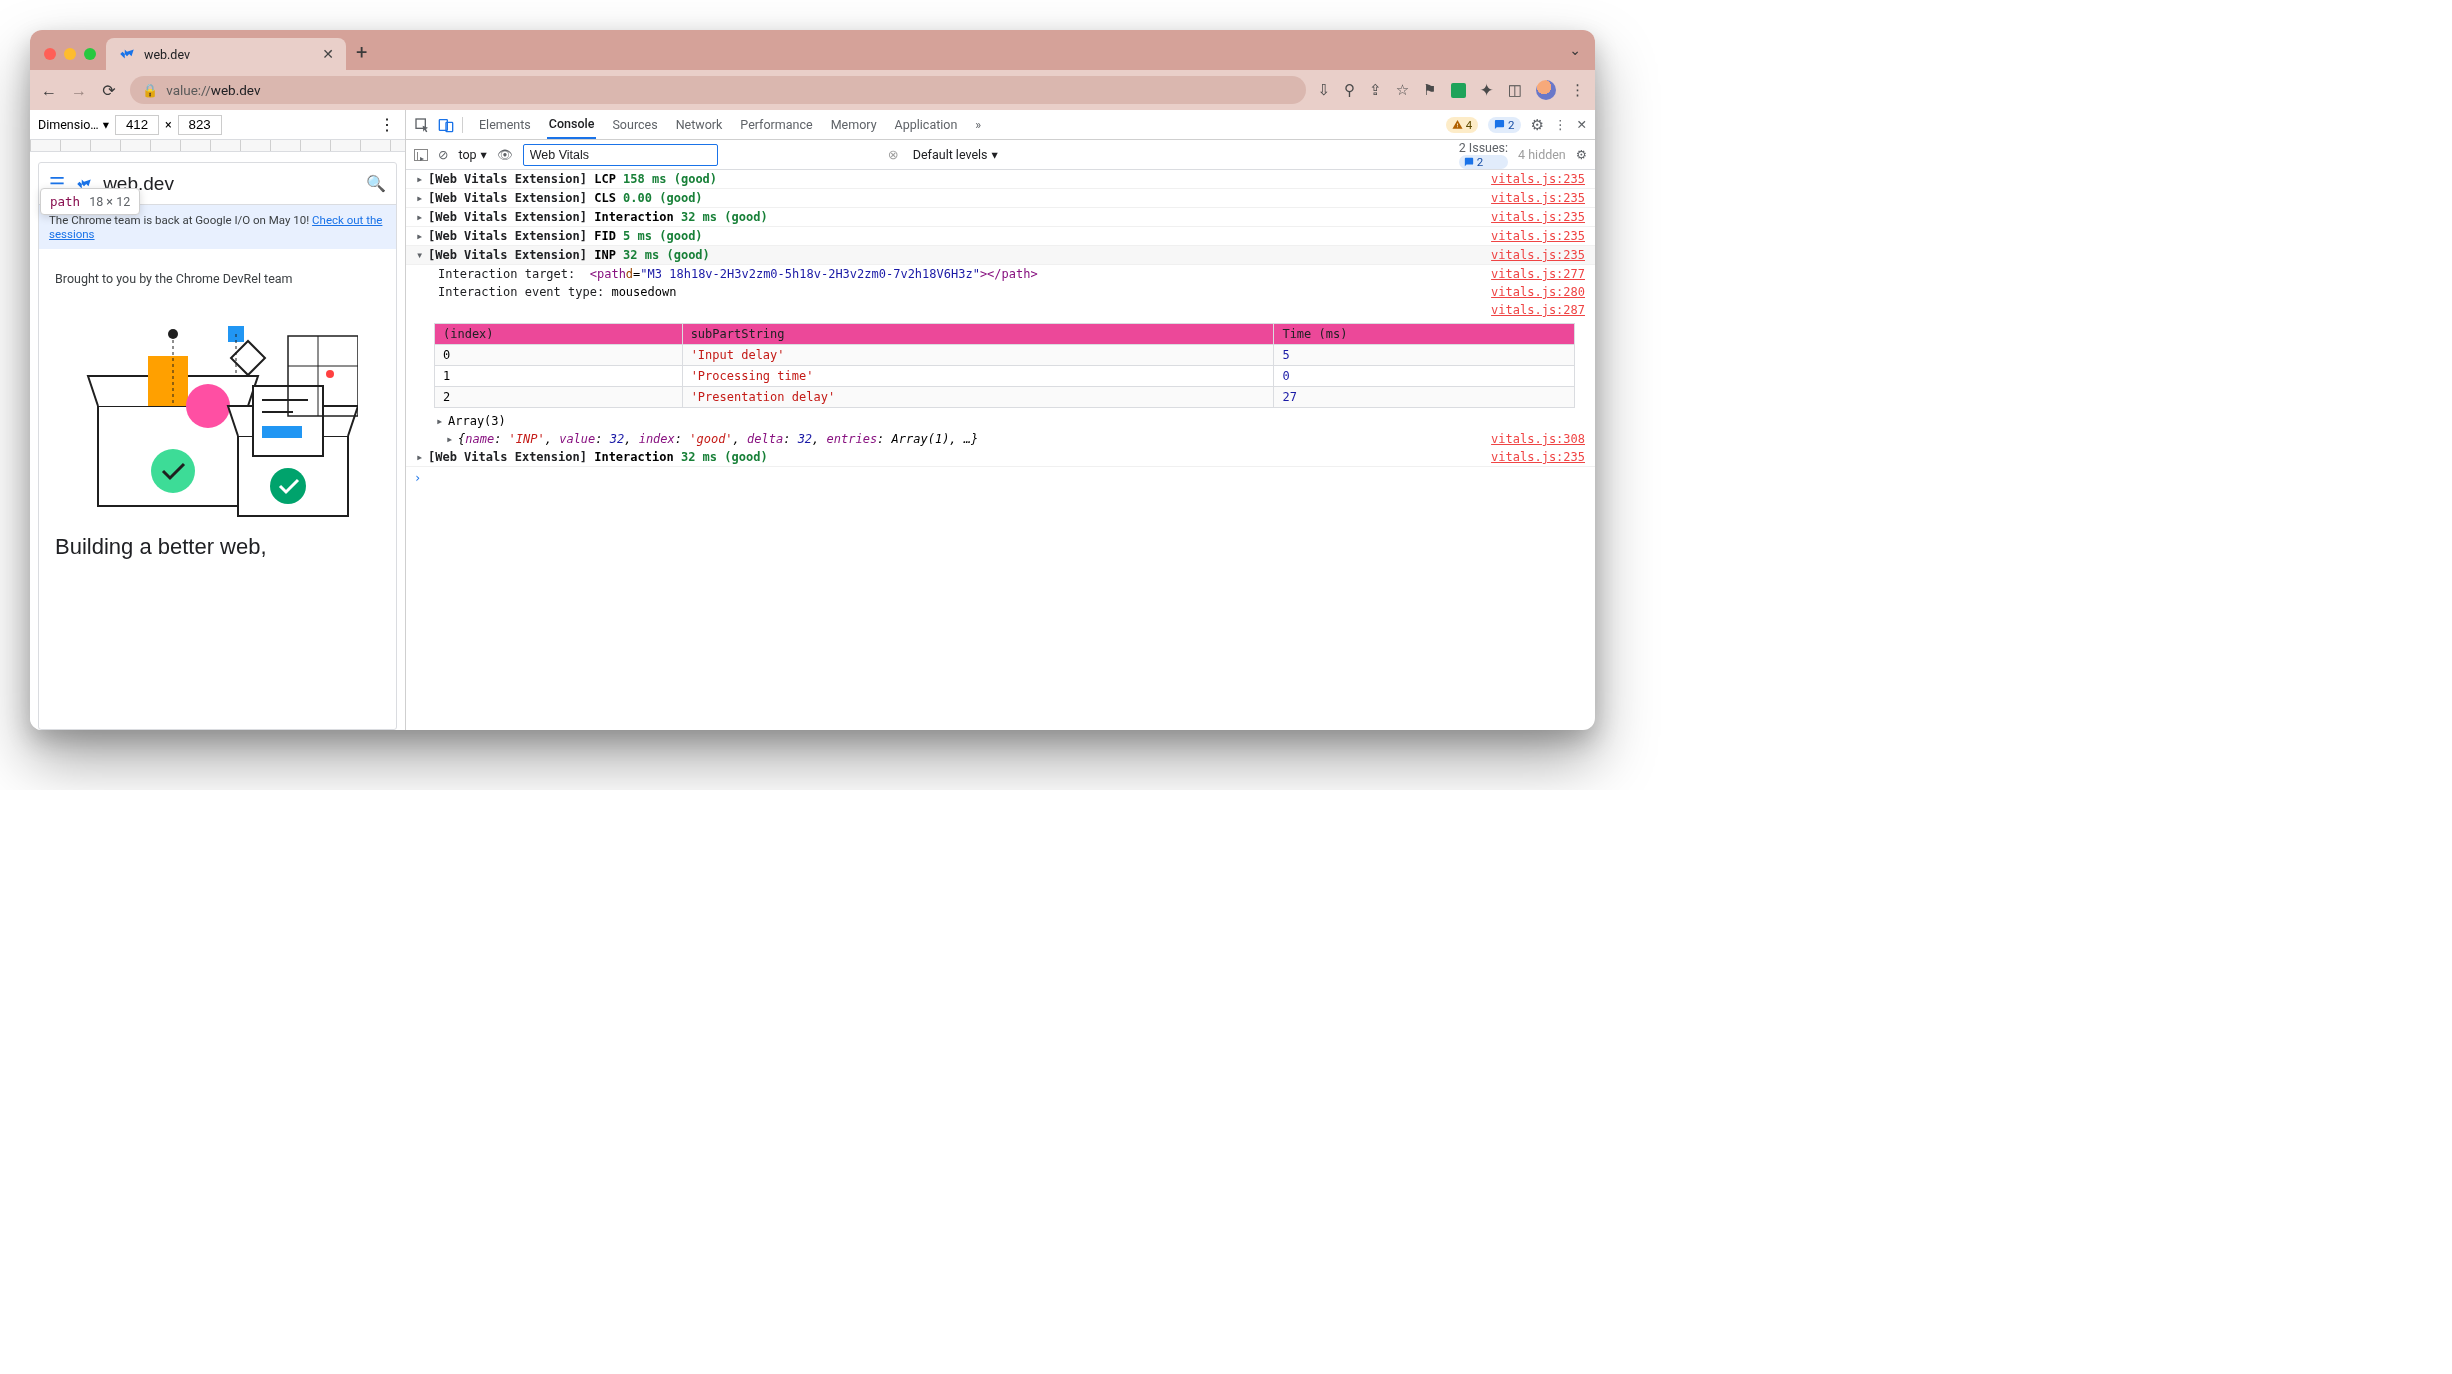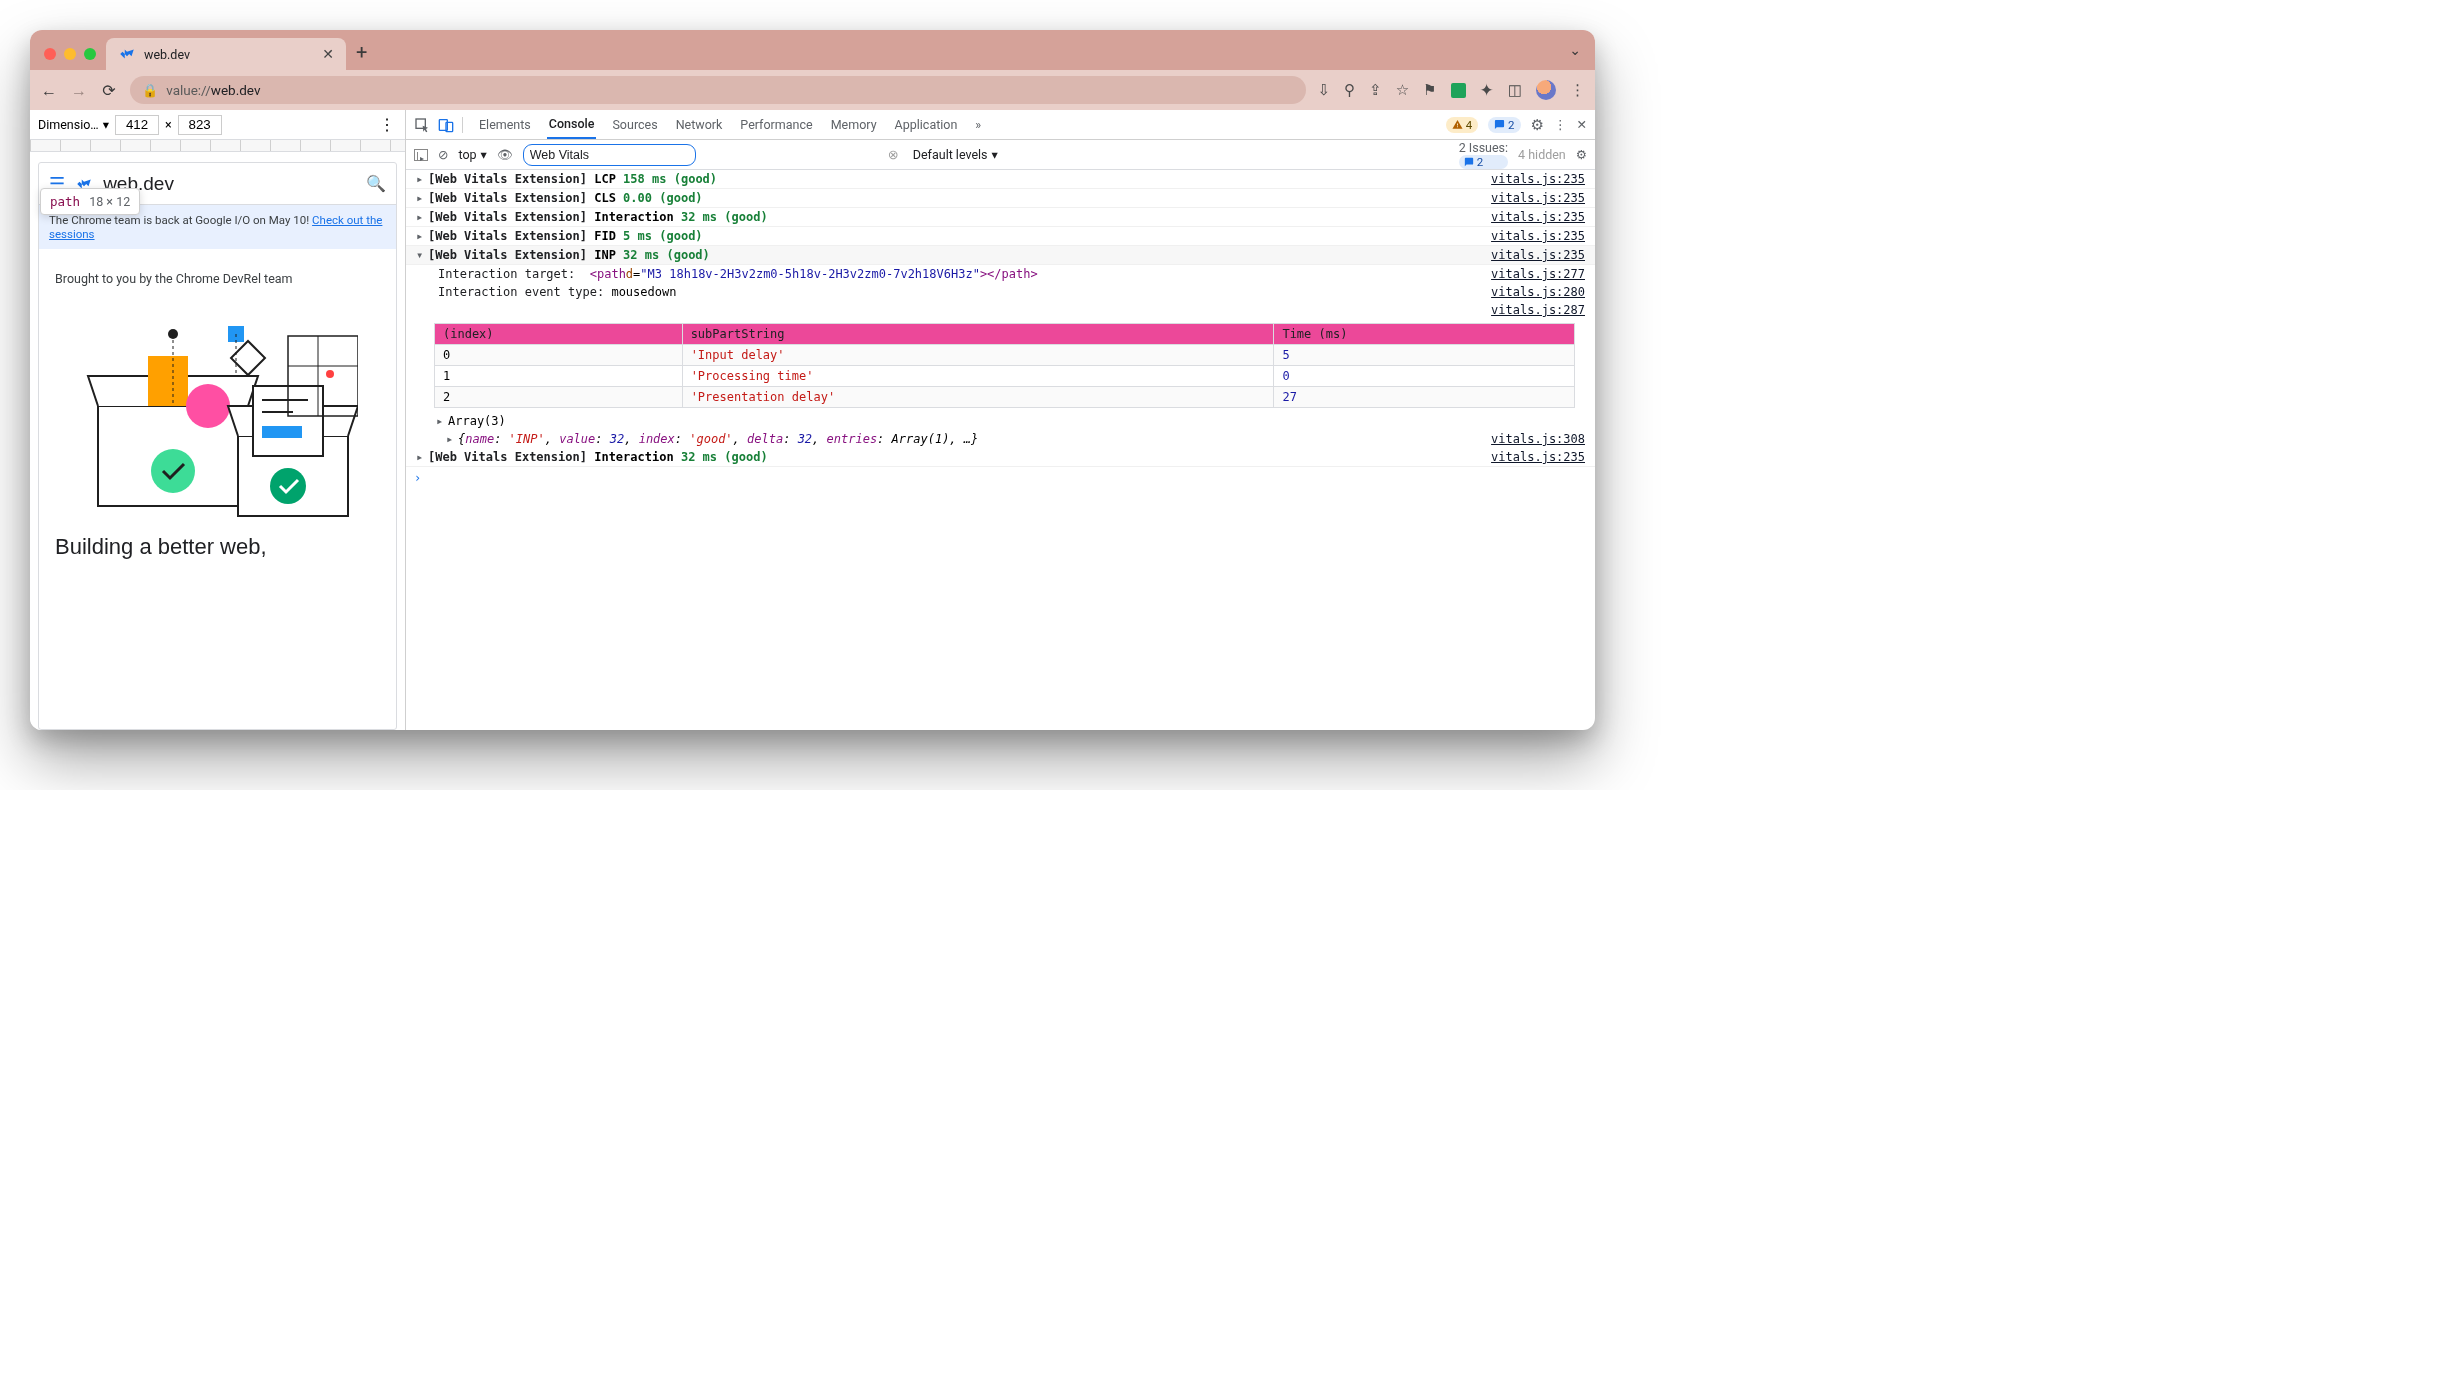--- a/index.html
+++ b/index.html
@@ -61,31 +61,31 @@
   .insp.active { color:#1a73e8; }
   .dt-tab { padding:6px 2px; cursor:pointer; }
   .dt-tab.selected { color:#202124; border-bottom:2px solid #1a73e8; font-weight:500; }
   .dt-right { margin-left:auto; display:flex; align-items:center; gap:10px; }
   .badge-warn { background:#fdecc8; color:#5f4b00; padding:1px 6px; border-radius:8px; font-size:11.5px; display:flex; align-items:center; gap:3px;}
   .badge-info { background:#e1ecfb; color:#174ea6; padding:1px 6px; border-radius:8px; font-size:11.5px; display:flex; align-items:center; gap:3px;}
   .badge-info svg, .badge-warn svg { flex:none; }
 
   .console-tb { height:30px; border-bottom:1px solid #dadce0; display:flex; align-items:center; padding:0 8px; gap:10px; font-size:12.5px; color:#5f6368; }
   .ctx-sel { display:flex; align-items:center; gap:4px; color:#202124; }
-  .filter-input { flex:1; max-width:380px; height:22px; border:1px solid #1a73e8; border-radius:9px; padding:0 4px 0 6px; font-size:12.5px; color:#202124; position:relative; }
+  .filter-input { flex:1; max-width:380px; height:22px; border:1px solid #1a73e8; border-radius:2px; padding:0 26px 0 6px; font-size:12.5px; color:#202124; position:relative; }
   .filter-wrap { position:relative; flex:1; max-width:380px;}
   .filter-clear { position:absolute; right:4px; top:3px; color:#9e9e9e; font-size:13px; cursor:pointer;}
   .tb-right { margin-left:auto; display:flex; align-items:center; gap:10px; }
   .hidden-count { color:#9e9e9e; }
 
   .console-body { flex:1; overflow:auto; font-family: Menlo, Consolas, monospace; font-size:12px; }
   .row { display:flex; padding:2px 10px 2px 10px; border-bottom:1px solid #f0f0f0; position:relative; white-space:nowrap; }
   .row.expanded { background:#f7f7f7; }
   .tri { width:12px; color:#5f6368; cursor:pointer; display:inline-block; }
-  .row .loc { margin-left:auto; color:#0f172a; text-decoration:underline; cursor:pointer; padding-left:20px;}
+  .row .loc { margin-left:auto; color:#ef4444; text-decoration:underline; cursor:pointer; padding-left:20px;}
   .pref { color:#202124; font-weight:bold; }
   .metric { font-weight:bold; }
   .val-good { color:#188038; font-weight:bold;}
   .sub { padding-left:32px; border-bottom:none; }
   .sub .htmlel { color:#881280; }
   .sub .attr { color:#994500; }
   .sub .attrv { color:#1a1aa6; }
   .sub .lbl { color:#202124; }
 
   table.ct { border-collapse:collapse; margin:4px 0 4px 28px; width: calc(100% - 48px); font-family: Menlo, monospace; font-size:12px; }

